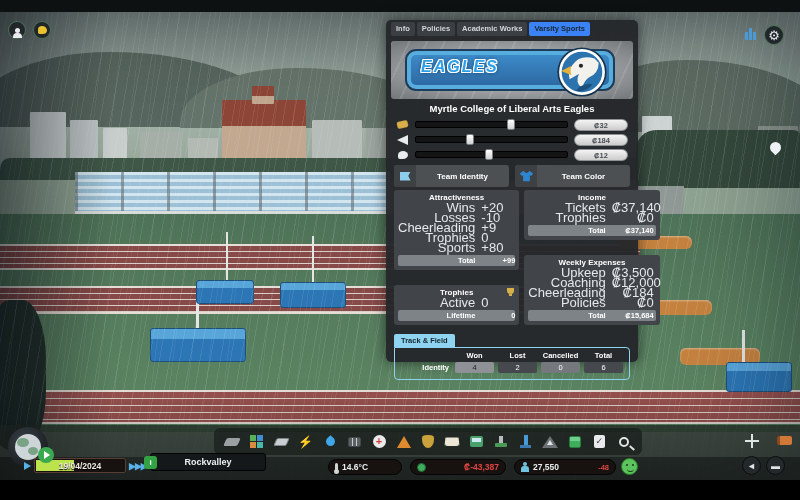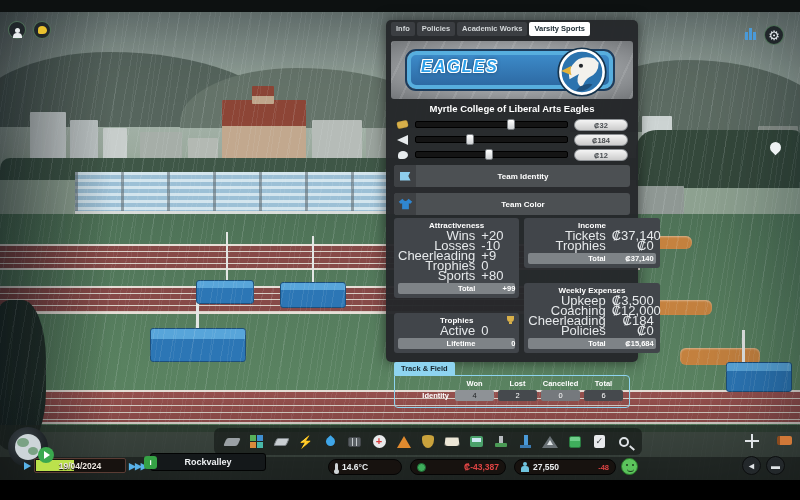--- a/index.html
+++ b/index.html
@@ -36,21 +36,21 @@
     color:#fff; z-index:30; }
   .p-header { display:flex; align-items:center; gap:4px; padding:4px 6px 2px; }
   .bldg-ic { width:11px; height:10px; background:linear-gradient(#caa85a 0 40%, #8a6a3a 40%); border-radius:2px; }
   .p-title { flex:1; text-align:center; font-size:10px; font-weight:bold; letter-spacing:.2px; }
   .pin { width:9px; height:9px; background:#35b24a; border-radius:50% 50% 50% 0; transform:rotate(-45deg); margin-right:2px; }
   .cam { width:14px; height:11px; background:#7fa8c8; border:1px solid #cfe2ee; border-radius:2px; }
   .closebtn { width:14px; height:14px; background:#43474b; border-radius:50%; font-size:9px; line-height:13px;
     text-align:center; color:#dfe3e6; font-weight:bold; }
   .tabs { display:flex; gap:2px; padding:2px 5px 3px; }
   .tab { font-size:7.5px; font-weight:bold; color:#d4d8da; background:#3b3e42; padding:2px 5px 3px; border-radius:2px; }
-  .tab.active { background:#ffffff; color:#17262e; }
+  .tab.active { background:#3b82f6; color:#17262e; }
 
   .banner-wrap { margin:2px 5px; height:58px; border-radius:3px; position:relative; overflow:visible;
     background:radial-gradient(ellipse at 50% 50%, #c6c9cb 0%, #9b9ea1 55%, #737679 100%); }
   .banner-wrap::after { content:""; position:absolute; inset:0; border-radius:3px;
     background:repeating-linear-gradient(115deg, rgba(255,255,255,.10) 0 2px, rgba(255,255,255,0) 2px 16px); }
   .banner { position:absolute; left:16px; top:10px; width:206px; height:38px; background:linear-gradient(#3c8ac8,#2d6aa4);
     border:4px solid #57aede; outline:2px solid #1d3c5c; border-radius:9px; z-index:2; }
   .banner-text { position:absolute; left:10px; top:3px; font-size:16px; font-weight:bold; font-style:italic;
     letter-spacing:2px; color:#2d9fe8;
     text-shadow:1px 0 #fff,-1px 0 #fff,0 1px #fff,0 -1px #fff,1px 1px #fff,-1px -1px #fff,1px -1px #fff,-1px 1px #fff,0 0 4px #0a2238; }
@@ -62,21 +62,21 @@
   .srow { display:flex; align-items:center; height:15px; gap:6px; }
   .s-ic { width:13px; display:flex; justify-content:center; }
   .ticket { width:11px; height:7px; background:#d8b04a; border-radius:2px; transform:rotate(-12deg); box-shadow:inset 0 0 1px #7a5a1a; }
   .mega { width:0; height:0; border-top:5px solid transparent; border-bottom:5px solid transparent; border-right:11px solid #e8ecee; }
   .whistle { width:10px; height:8px; background:#e8ecee; border-radius:50% 50% 50% 2px; }
   .strack { flex:1; height:7px; background:#141414; border:1px solid #000; border-radius:2px; position:relative; }
   .shandle { position:absolute; top:-3px; width:8px; height:11px; background:linear-gradient(#fff,#cfd2d4); border-radius:2px; border:1px solid #7a7e82; }
   .sval { width:54px; height:12px; background:linear-gradient(#f4f4f4,#cccccc); border-radius:6px; color:#4a4e52;
     font-size:7.5px; font-weight:bold; text-align:center; line-height:12px; border:1px solid #8e9296; }
 
-  .team-btns { display:flex; gap:6px; margin:3px 8px;flex-direction:column; }
+  .team-btns { display:flex; gap:6px; margin:3px 8px; }
   .tbtn { flex:1; height:22px; background:#4c5053; border-radius:3px; display:flex; align-items:center; overflow:hidden; }
   .tbtn-ic { width:22px; height:22px; background:#3e4144; display:flex; align-items:center; justify-content:center; }
   .tbtn-label { flex:1; text-align:center; font-size:8px; font-weight:bold; }
   .flag { width:11px; height:9px; background:#8ecdec; clip-path:polygon(0 0,100% 0,80% 50%,100% 100%,0 100%); }
 
   .stats { display:grid; grid-template-columns:1fr 1fr; gap:5px; margin:2px 8px; }
   .col { display:flex; flex-direction:column; gap:15px; }
   .stat-panel { background:#41454a; border-radius:3px; padding:3px 4px 4px; position:relative; }
   .stat-title { text-align:center; font-size:8px; font-weight:bold; margin-bottom:1px; }
   .stat-row { display:flex; font-size:13px; line-height:10px; color:#e6e9eb; }

